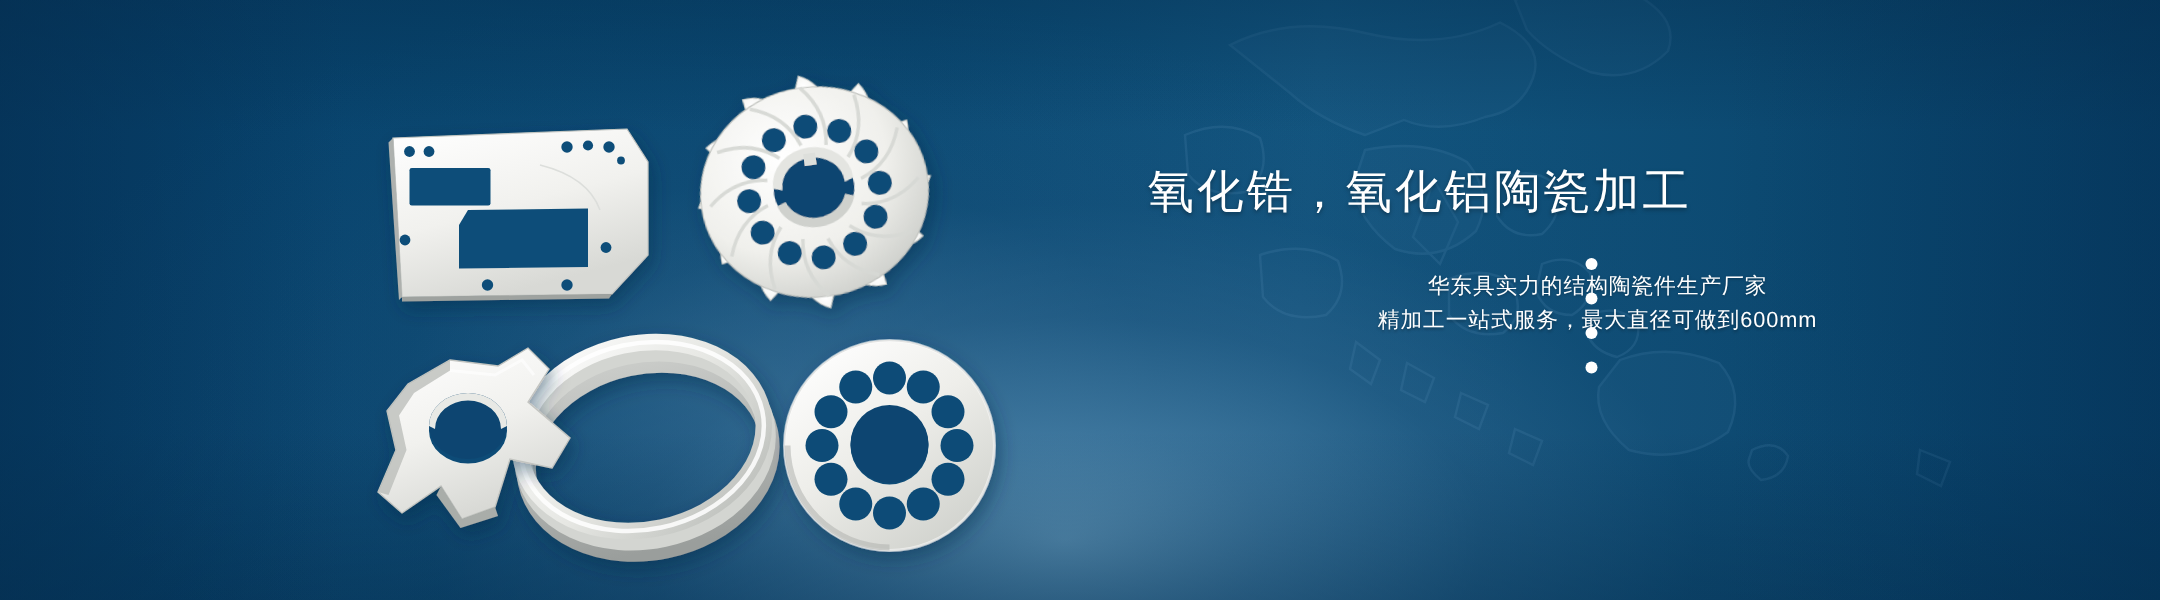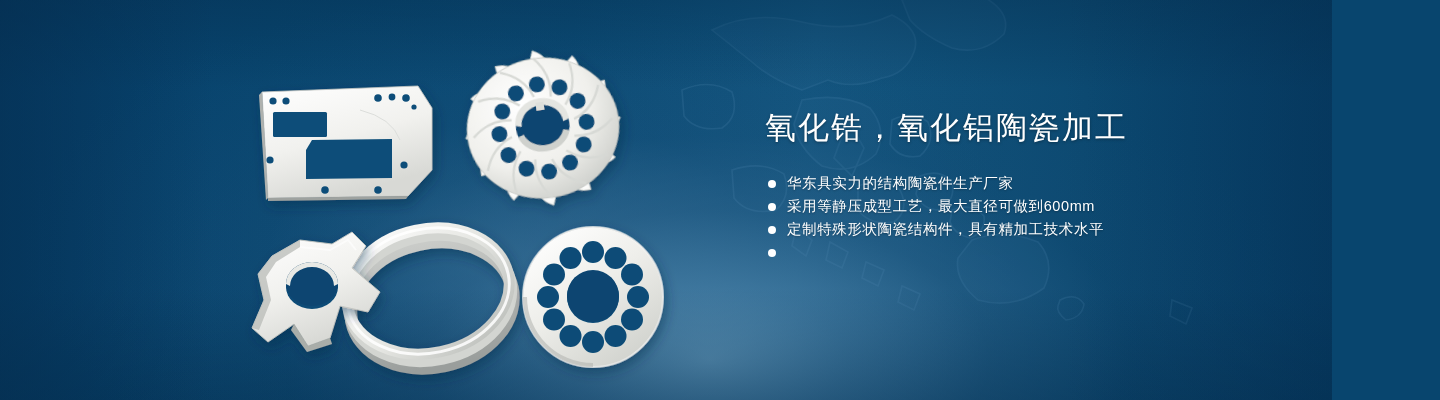--- a/index.html
+++ b/index.html
@@ -2,21 +2,21 @@
 <html><head>
 <meta charset="utf-8">
 <style>
   html, body {
     margin: 0;
     padding: 0;
     background: #08456e;
   }
   #banner {
     position: relative;
-    width: 1332px;
+    width: 1440px;
     height: 400px;
     overflow: hidden;
     font-family: "Liberation Sans", "DejaVu Sans", sans-serif;
     background: #8b5cf6;
   }
 
   
   .bg-base {
     position: absolute;
     inset: 0;
@@ -85,20 +85,21 @@
   .bullets {
     list-style: none;
     margin: 24px 0 0 0;
     padding: 0;
   }
   .bullet-item {
     display: flex;
     align-items: center;
     height: 23px;
     margin-bottom: 0px;
+    flex-direction: column;
   }
   .bullet-dot {
     width: 8px;
     height: 8px;
     border-radius: 50%;
     background: #ffffff;
     flex: 0 0 8px;
     margin-right: 11px;
     margin-left: 3px;
   }
@@ -317,25 +318,24 @@
 
   <div class="textblock">
     <div class="headline">氧化锆，氧化铝陶瓷加工</div>
     <ul class="bullets">
       <li class="bullet-item">
         <span class="bullet-dot"></span>
         <span class="bullet-text">华东具实力的结构陶瓷件生产厂家</span>
       </li>
       <li class="bullet-item">
         <span class="bullet-dot"></span>
-        <span class="bullet-text">采用等静压成型工艺，最大直径可做到600mm</span>
+        <span class="bullet-text">精加工一站式服务，最大直径可做到600mm</span>
       </li>
       <li class="bullet-item">
         <span class="bullet-dot"></span>
-        <span class="bullet-text">定制特殊形状陶瓷结构件，具有精加工技术水平</span>
       </li>
       <li class="bullet-item">
         <span class="bullet-dot"></span>
       </li>
     </ul>
   </div>
 
 </div>
 
 </body></html>

